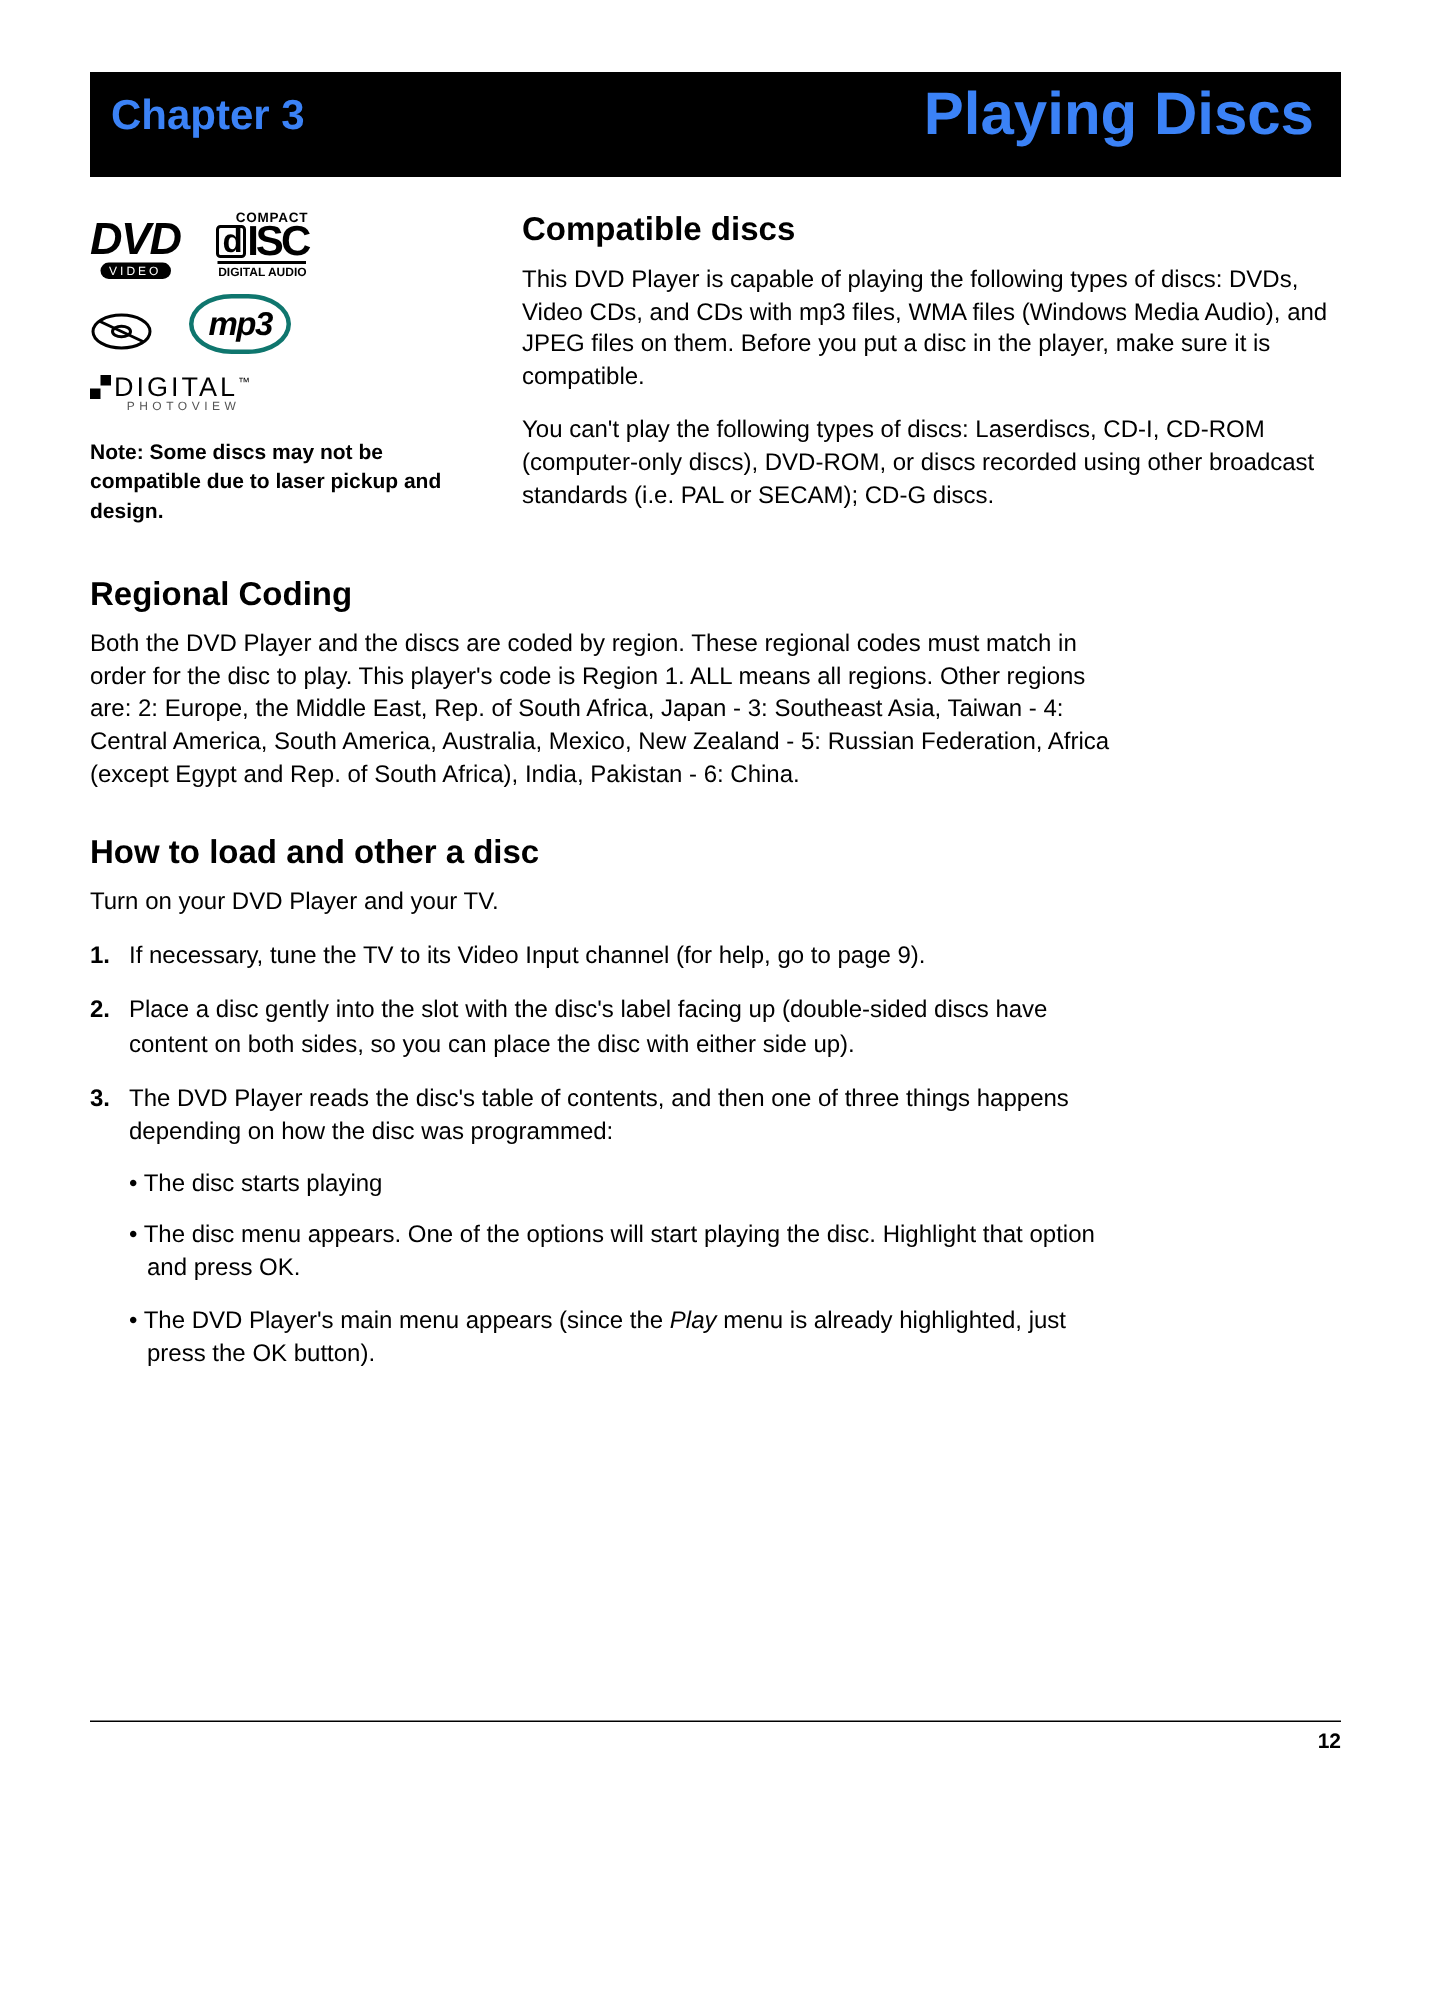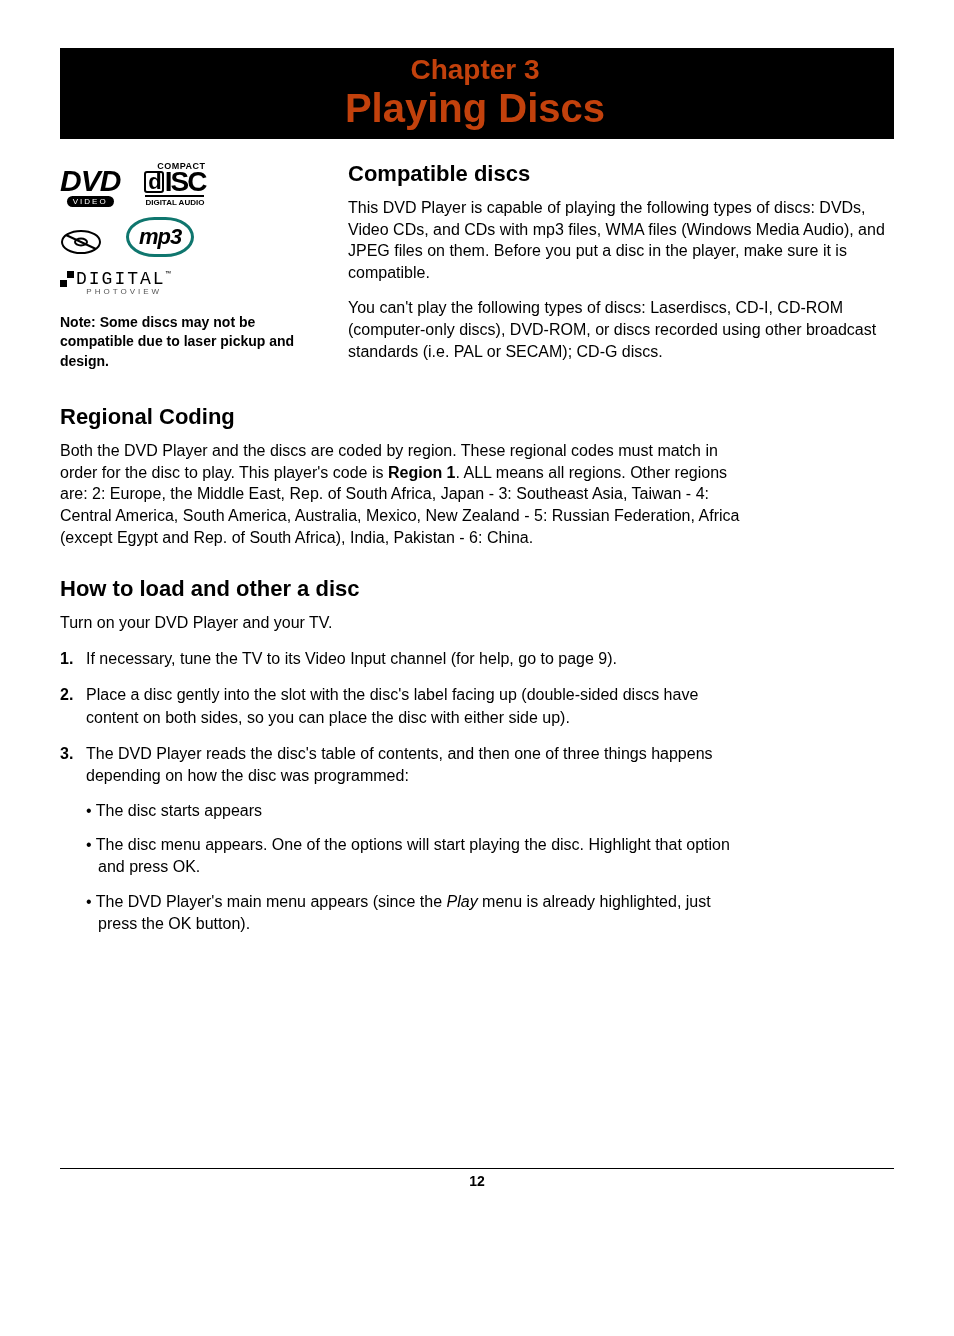--- a/index.html
+++ b/index.html
@@ -9,27 +9,26 @@
     font-family: "Helvetica Neue", Arial, sans-serif;
     color: #000;
     width: 954px;
   }
   .page {
     padding: 48px 60px 40px 60px;
     box-sizing: border-box;
   }
   .header-bar {
     background: #000;
-    color: #c2410c;
+    color: #3b82f6;
     display: flex;
     justify-content: space-between;
     align-items: center;
-    padding: 6px 18px 8px 14px;
+    padding: 6px 18px 19px 14px;
     margin-bottom: 22px;
-    flex-direction: column;
   }
   .header-left {
     font-size: 28px;
     font-weight: bold;
   }
   .header-right {
     font-size: 40px;
     font-weight: 900;
   }
   .top-row {
@@ -133,21 +132,20 @@
   .logo-digital .squares::after { bottom: 0; left: 0; }
   .logo-digital .text {
     display: flex;
     flex-direction: column;
     line-height: 0.9;
   }
   .logo-digital .text .big {
     font-size: 18px;
     letter-spacing: 2px;
     font-weight: 500;
-    font-family: Liberation Mono, monospace;
   }
   .logo-digital .text .small {
     font-size: 8px;
     letter-spacing: 3px;
     font-weight: 500;
     color:#555;
     text-align:center;
   }
   .note {
     font-size: 14px;
@@ -202,27 +200,27 @@
     margin-bottom: 12px;
     padding-left: 12px;
     text-indent: -12px;
   }
   ul.bullets li::before {
     content: "• ";
   }
   .footer {
     border-top: 1px solid #000;
     margin-top: 220px;
-    text-align: center;
+    text-align: right;
     font-size: 14px;
     font-weight: bold;
     padding-top: 4px;
   }
   em.play { font-style: italic; }
-  strong { font-weight: bold; }
+  strong { font-weight: normal; }
 </style>
 </head>
 <body>
 
 <div class="page">
 
   <div class="header-bar">
     <div class="header-left">Chapter 3</div>
     <div class="header-right">Playing Discs</div>
   </div>
@@ -280,21 +278,21 @@
     </li>
     <li>
       <span class="num">2.</span>
       <span>Place a disc gently into the slot with the disc's label facing up (double-sided discs have content on both sides, so you can place the disc with either side up).</span>
     </li>
     <li>
       <span class="num">3.</span>
       <div>
         <span>The DVD Player reads the disc's table of contents, and then one of three things happens depending on how the disc was programmed:</span>
         <ul class="bullets">
-          <li>The disc starts appears</li>
+          <li>The disc starts playing</li>
           <li>The disc menu appears. One of the options will start playing the disc. Highlight that option and press OK.</li>
           <li>
             <span>The DVD Player's main menu appears (since the </span><em class="play">Play</em><span> menu is already highlighted, just press the OK button).</span>
           </li>
         </ul>
       </div>
     </li>
   </ol>
 
   <div class="footer">

